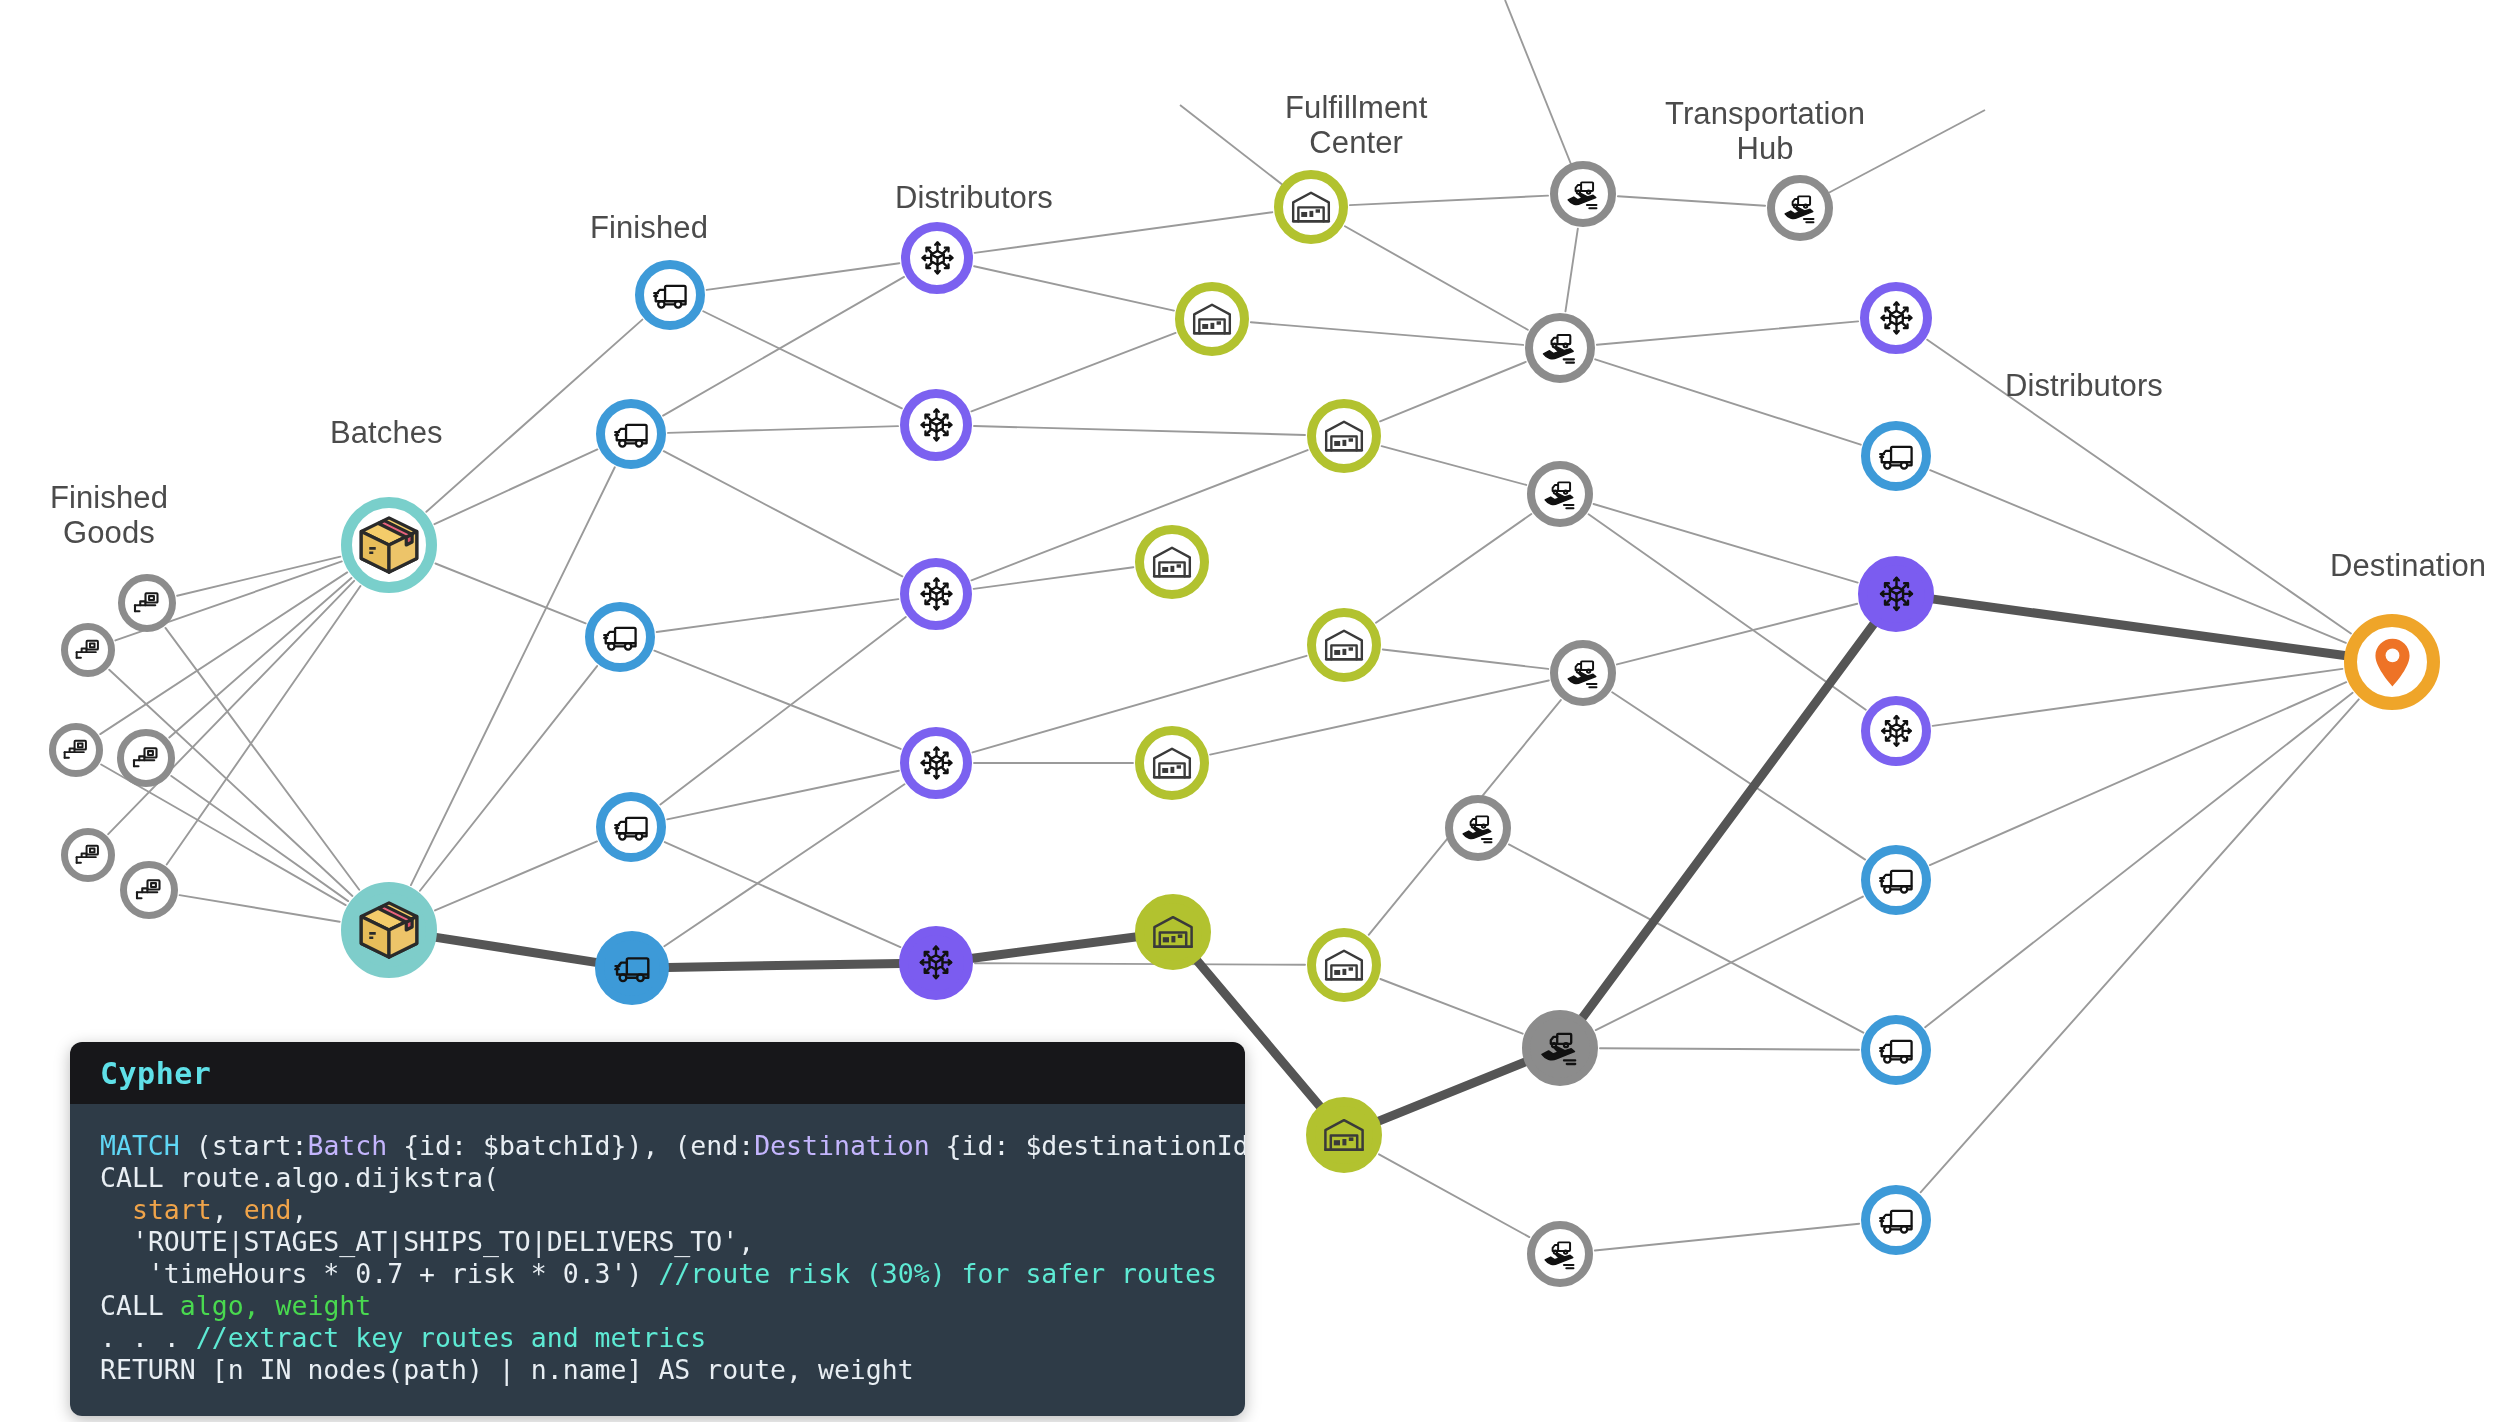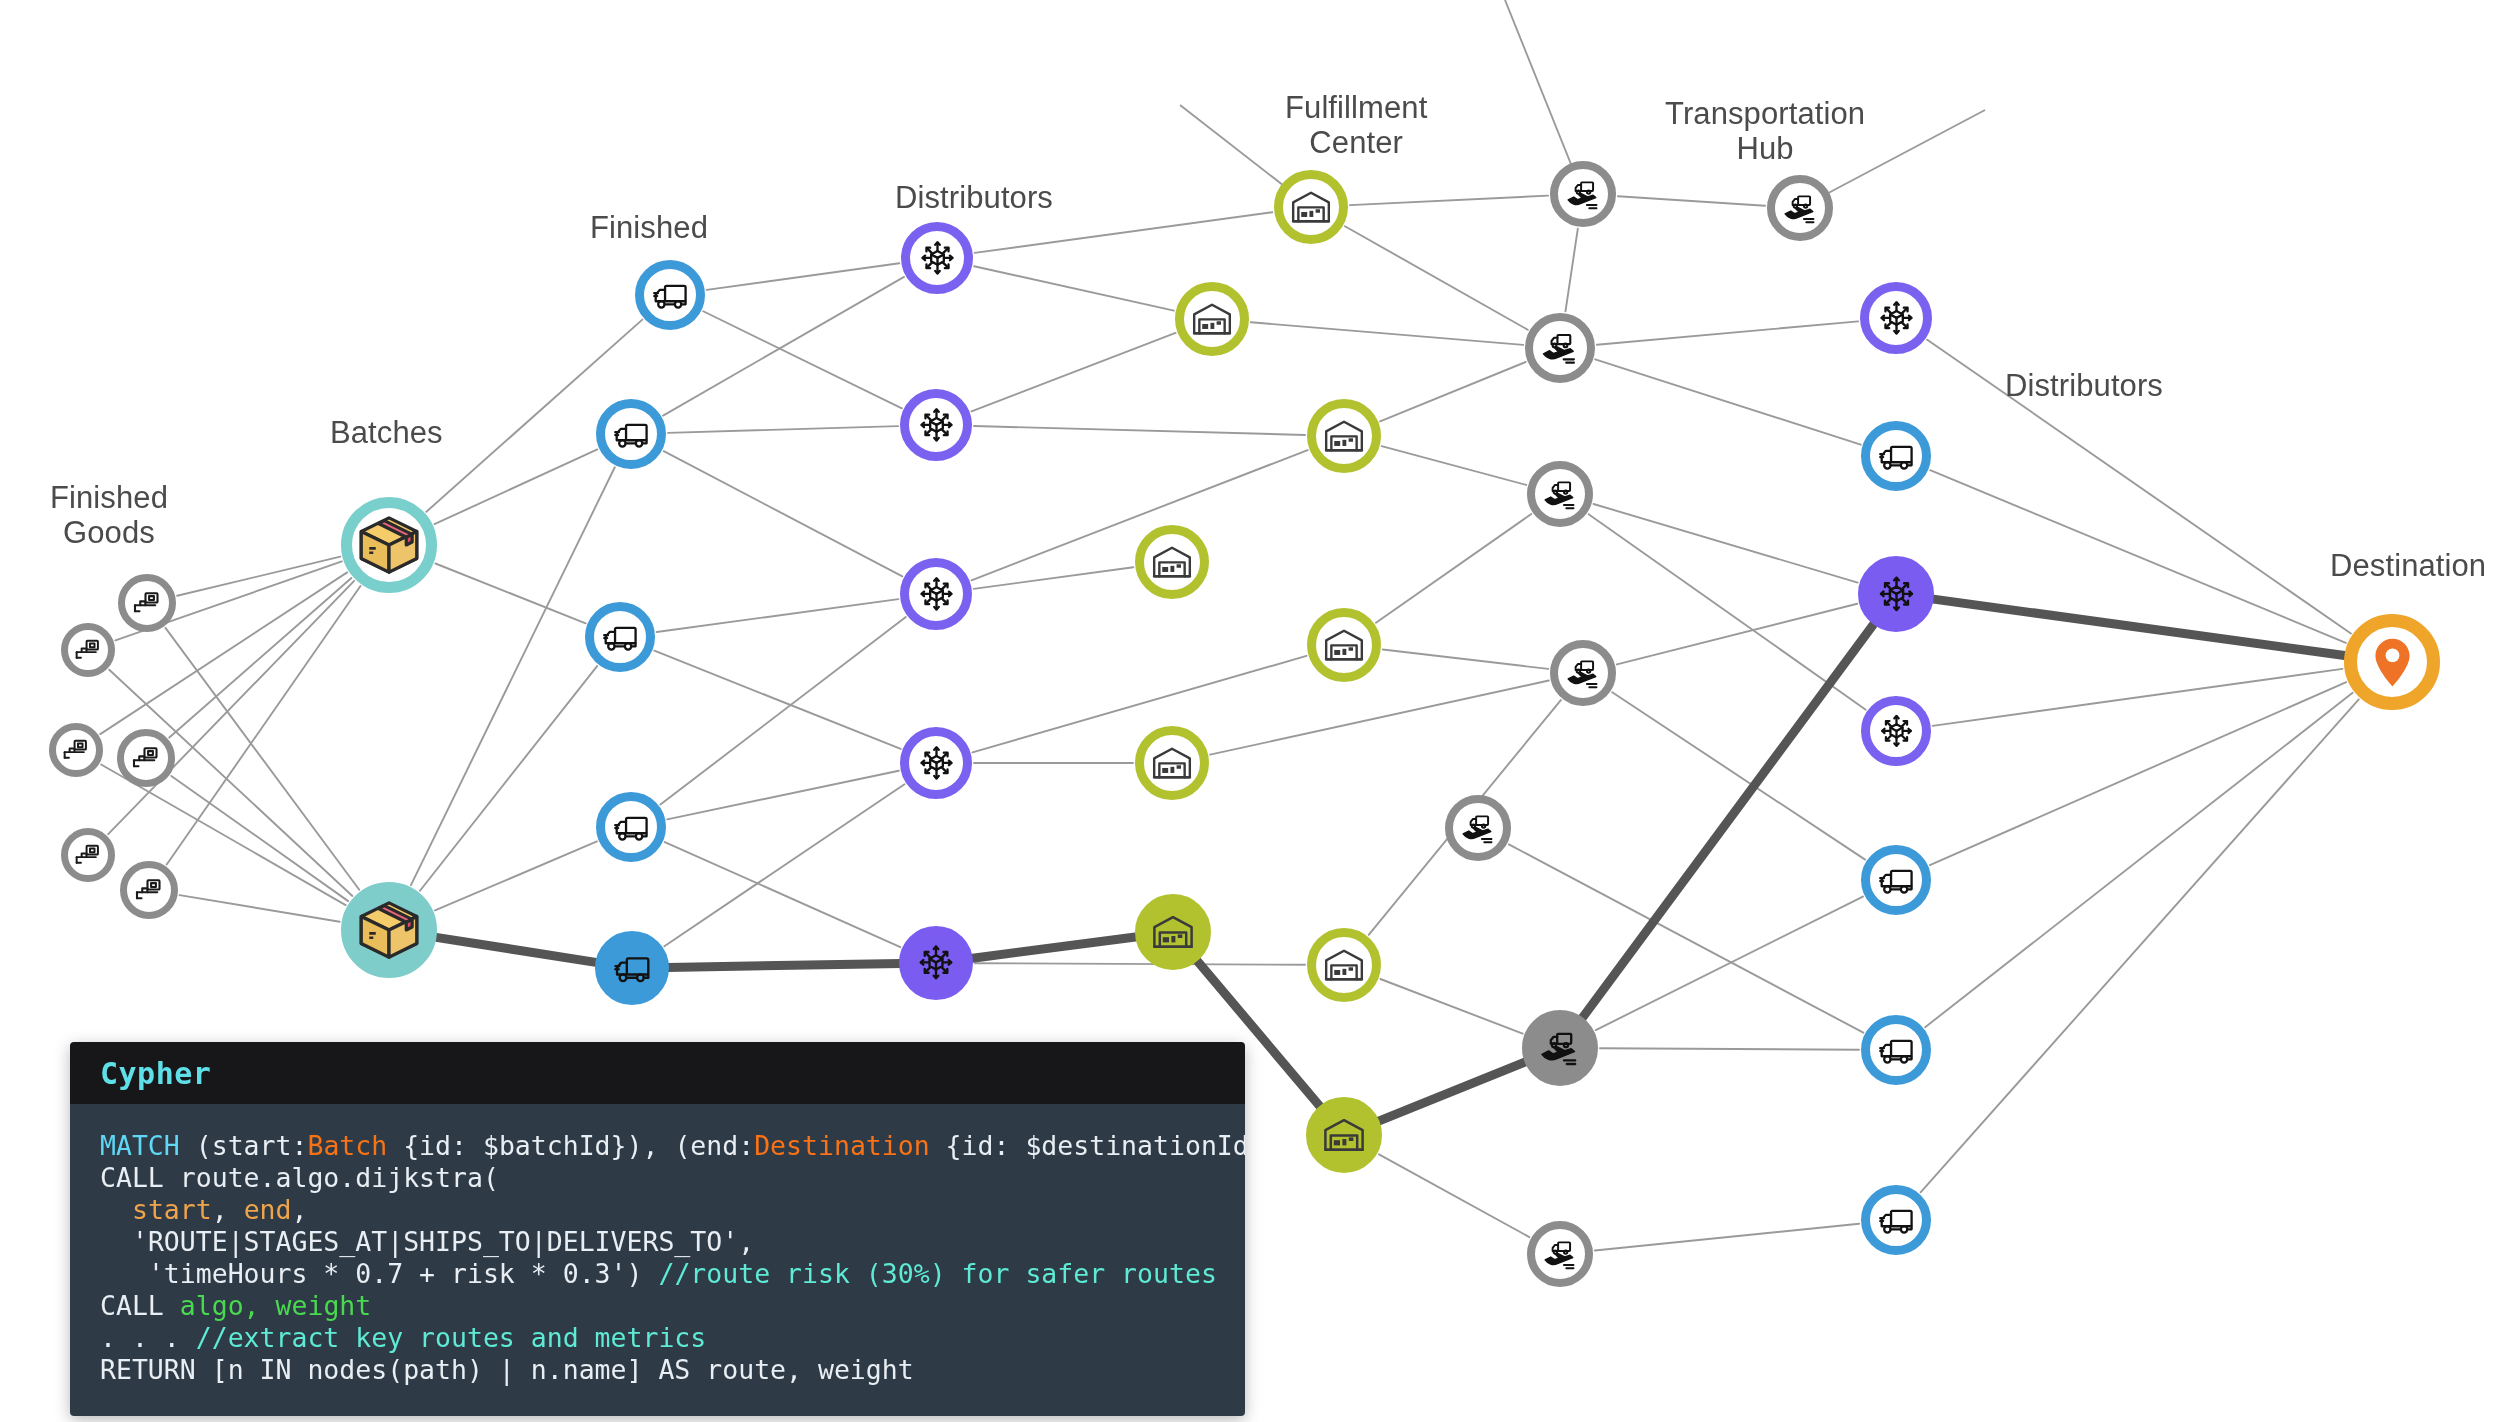--- a/index.html
+++ b/index.html
@@ -33,38 +33,38 @@
   .n-distributor.filled{background:#7b5cf0;border-color:#7b5cf0;}
   .n-fulfillment{border:9px solid #b2c22f;}
   .n-fulfillment.filled{background:#b2c22f;border-color:#b2c22f;}
   .n-hub{border:8px solid #8c8c8c;}
   .n-hub.filled{background:#8c8c8c;border-color:#8c8c8c;}
   .n-destination{border:13px solid #efa529;}
 
   
   #code-panel{
     position:absolute;left:70px;top:1042px;width:1175px;
-    border-radius:4px;overflow:hidden;
+    border-radius:12px;overflow:hidden;
     box-shadow:0 4px 16px rgba(0,0,0,.28);
   }
   #code-header{
     background:#17171a;height:62px;display:flex;align-items:center;
     padding:0 0 0 30px;box-sizing:border-box;
   }
   #code-header .title{
     color:#5fe0e8;font-family:"DejaVu Sans Mono","Liberation Mono",monospace;
     font-size:30px;font-weight:bold;letter-spacing:.5px;
   }
   #code-body{
     background:#2e3b47;padding:26px 30px 30px 30px;
     font-family:"DejaVu Sans Mono","Liberation Mono",monospace;
     font-size:26.5px;line-height:32px;color:#e8eef3;white-space:pre;
   }
   .tk-kw{color:#5fd7f5;}
-  .tk-lbl{color:#f97316;}
+  .tk-lbl{color:#c4b5fd;}
   .tk-var{color:#f0a44a;}
   .tk-com{color:#5eead4;}
   .tk-grn{color:#49d94f;}
 </style>
 </head>
 <body>
 
 <svg id="graph-canvas" viewBox="0 0 2508 1422" xmlns="http://www.w3.org/2000/svg">
   <defs>
     <clipPath id="nodeclip">

